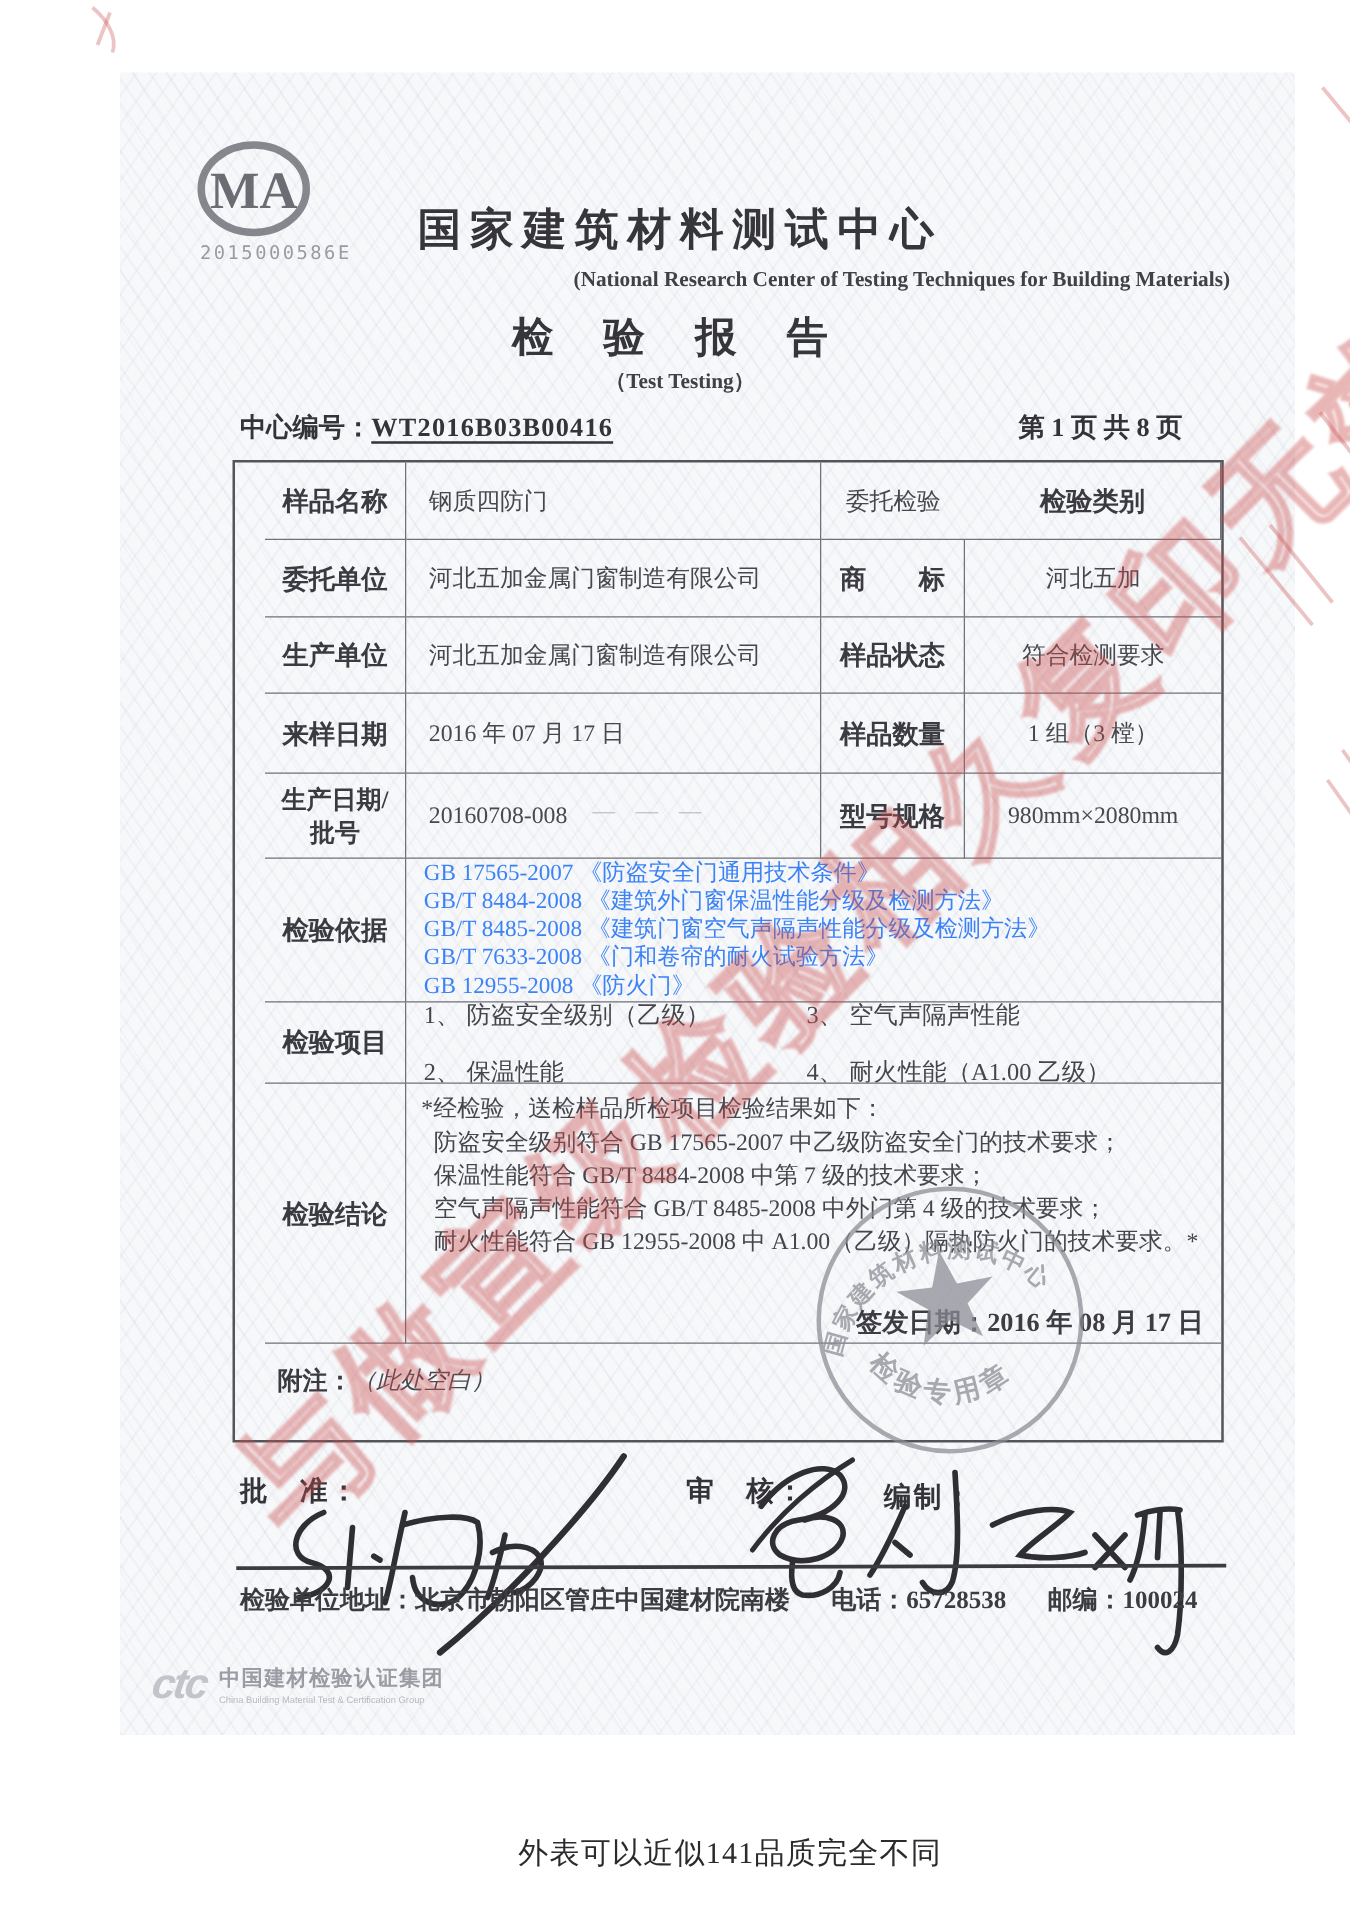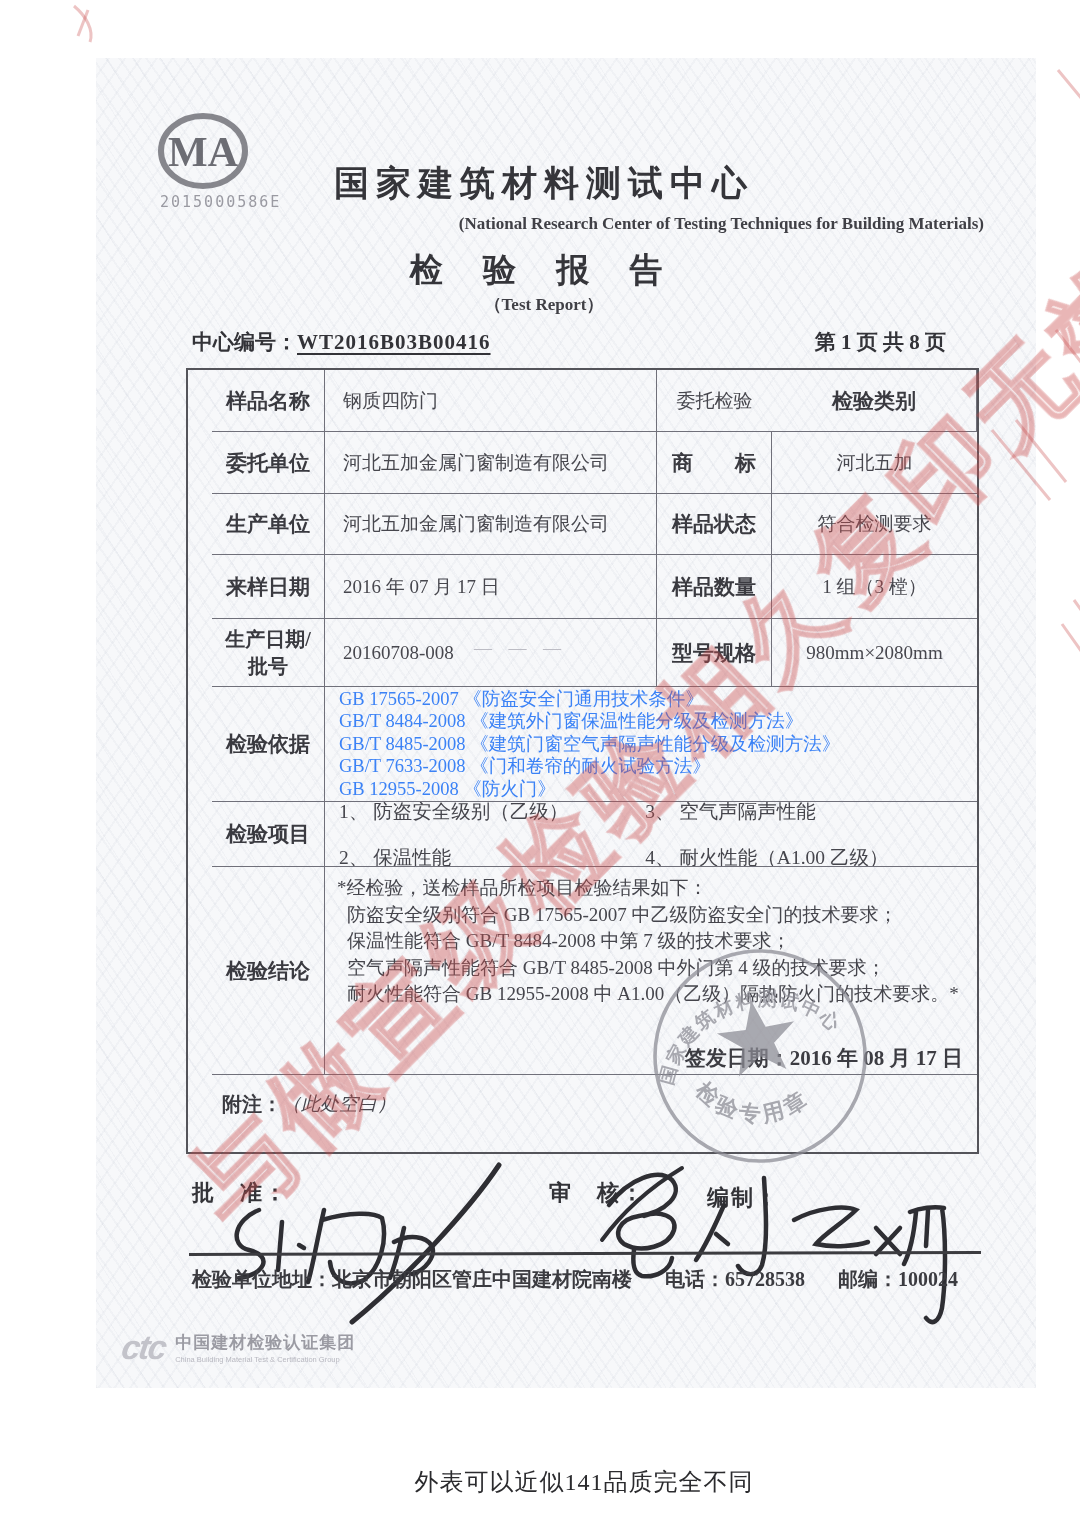--- a/index.html
+++ b/index.html
@@ -87,21 +87,21 @@
 
   <svg class="abs" style="left:112px;top:110px;" width="95" height="84" viewBox="0 0 95 84">
     <ellipse cx="47" cy="41" rx="42" ry="35" fill="none" stroke="#6a6a72" stroke-width="6" opacity="0.8"></ellipse>
     <text x="47" y="56" text-anchor="middle" font-size="42" font-weight="bold" fill="#5e5e66" opacity="0.9">MA</text>
   </svg>
   <div class="cma-code">2015000586E</div>
 
   <div class="org-cn">国家建筑材料测试中心</div>
   <div class="org-en">(National Research Center of Testing Techniques for Building Materials)</div>
   <div class="title-cn">检 验 报 告</div>
-  <div class="title-en">（Test Report）</div>
+  <div class="title-en">（Test Testing）</div>
 
   <div class="repno">
     <span>中心编号：</span><span class="num">WT2016B03B00416</span>
   </div>
   <div class="pageinfo">第 1 页  共 8 页</div>
 
   <div class="rtable">
 
     <div class="cell lab">样品名称</div>
     <div class="cell val1">钢质四防门</div>

